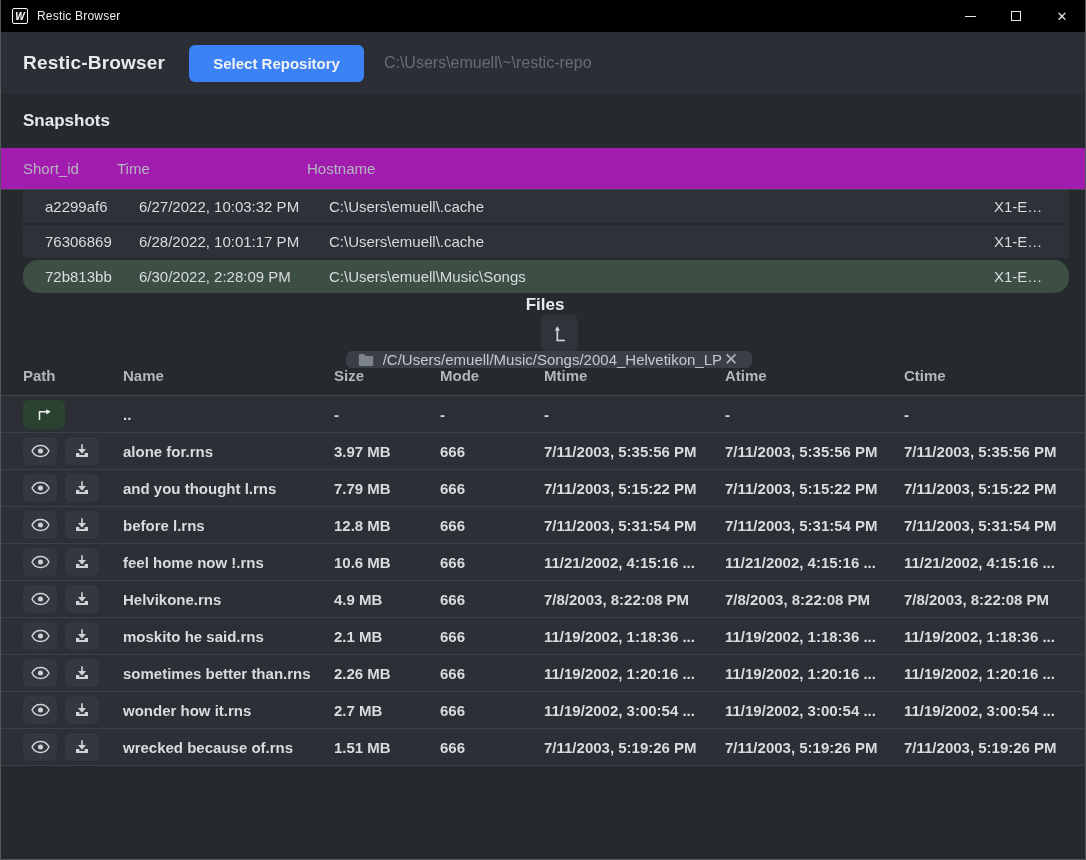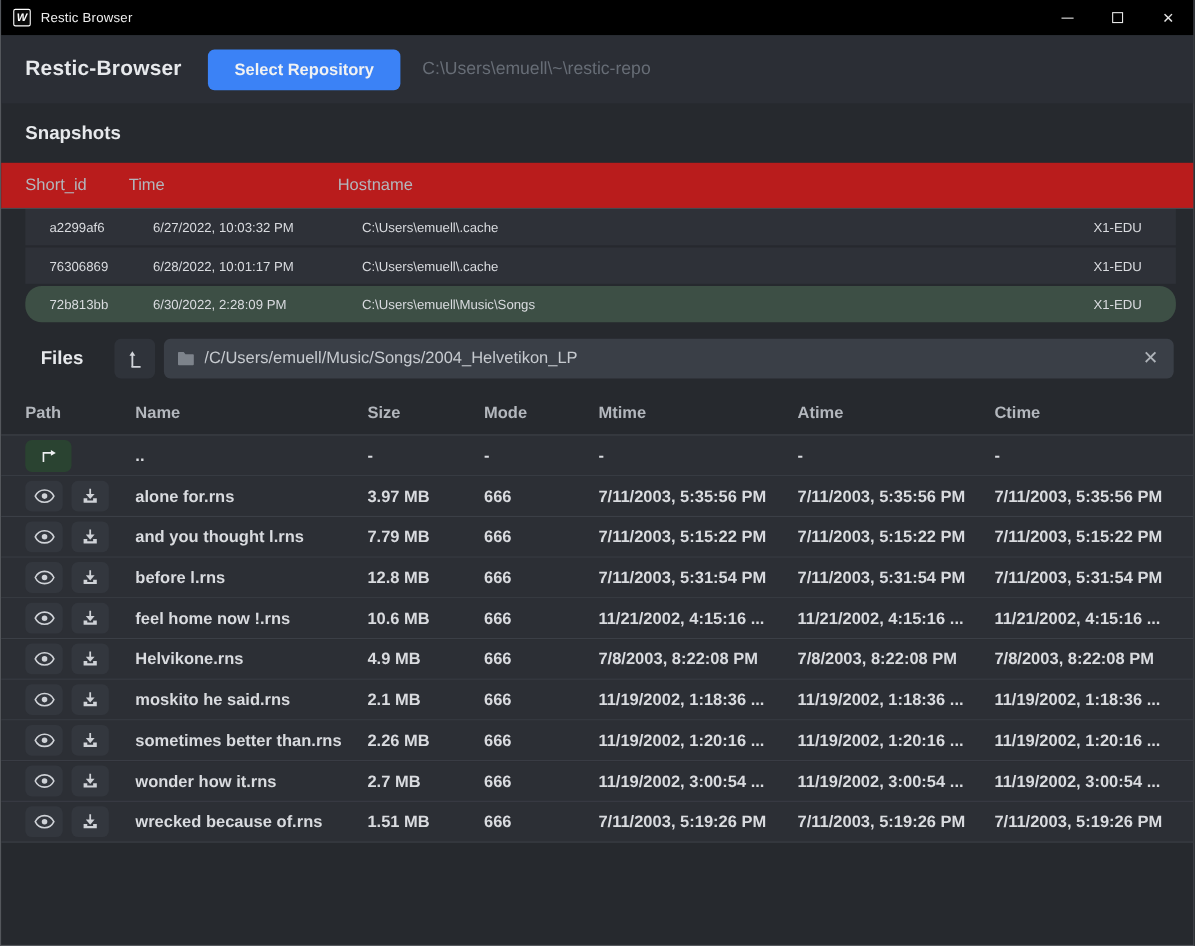--- a/index.html
+++ b/index.html
@@ -33,27 +33,27 @@
     font-family:inherit; font-size:15px; font-weight:bold; padding:10px 24px; cursor:pointer;
   }
   .repo-path { margin-left:20px; color:#676d76; font-size:16px; }
   
   .section-strip { padding:0 22px; display:flex; align-items:center; flex:0 0 auto; }
   .snapshots-strip { height:54px; }
   .section-title { color:#e7e9ec; font-size:17px; font-weight:bold; }
   
   .snap-grid { display:grid; grid-template-columns:94px 190px 334px 331px 1fr; align-items:center; }
   .table-pad { padding-left:22px; padding-right:16px; }
-  .snap-header { height:42px; background:#b91c1c; border-bottom:1px solid #45484e; flex:0 0 auto; }
+  .snap-header { height:42px; background:#a21caf; border-bottom:1px solid #45484e; flex:0 0 auto; }
   .th { color:#b3b7bd; font-size:15px; }
-  .snap-row { height:33px; background:#2e3138; margin-bottom:2px; color:#d9dbdf; font-size:12px; }
+  .snap-row { height:33px; background:#2e3138; margin-bottom:2px; color:#d9dbdf; font-size:15px; }
   .snap-row.selected { background:#3d4f45;border-radius:15px; }
   .cell { white-space:nowrap; overflow:hidden; text-overflow:ellipsis; padding-right:10px; }
   
-  .files-strip { height:61px; padding:0 18px 0 36px; }
+  .files-strip { height:61px; padding:0 18px 0 22px;flex-direction:column; }
   .sq-btn {
     width:37px; height:36px; margin-left:28px; background:#2f333a; border:none; border-radius:6px;
     display:flex; align-items:center; justify-content:center; cursor:pointer; flex:0 0 auto;
   }
   .path-box {
     flex:1; height:36px; margin-left:8px; background:#3a3f47; border-radius:6px;
     display:flex; align-items:center; padding:0 12px;
   }
   .path-text { flex:1; color:#c6cacf; font-size:15px; margin-left:9px; white-space:nowrap; overflow:hidden; }
   .clear-btn { background:none; border:none; color:#aeb3b9; font-size:17px; cursor:pointer; padding:0 2px; line-height:1; }

